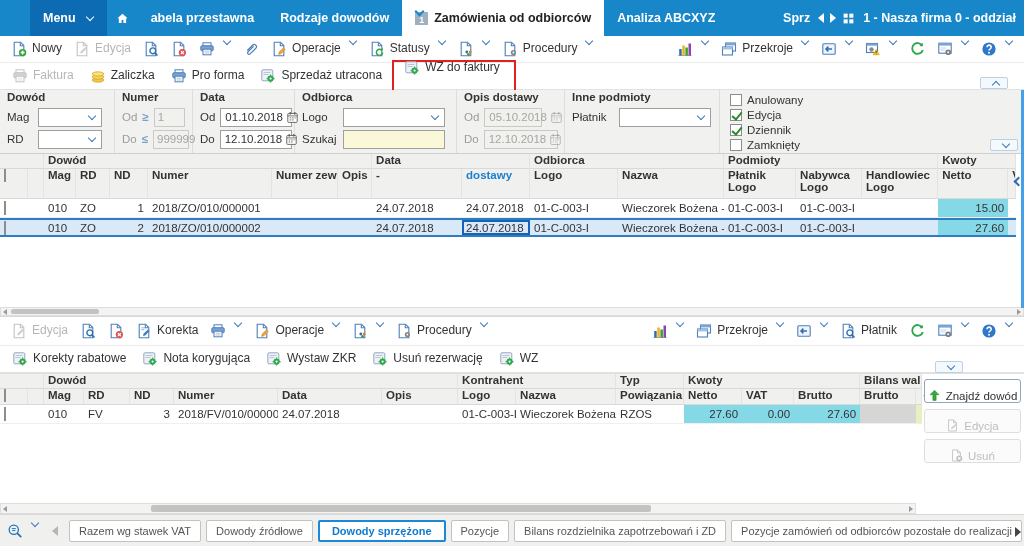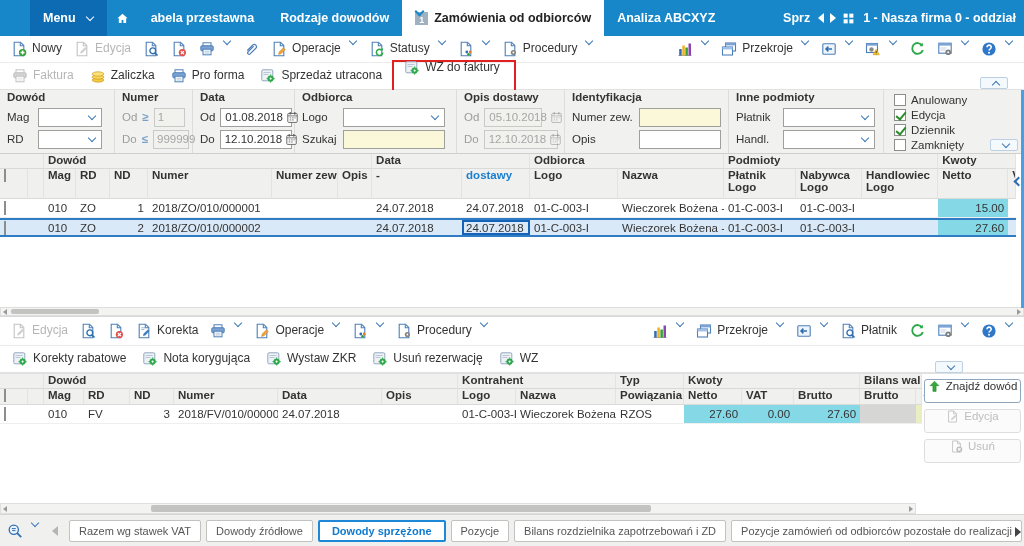--- a/index.html
+++ b/index.html
@@ -84,21 +84,21 @@
   .hscroll.up { height:9px; }
   .hscroll.low { height:11px; width:916px; }
   .hthumb { position:absolute; top:1px; height:5px; background:#c3c3c1; border-radius:2px; }
   .hscroll.low .hthumb { height:7px; }
   .sarr { position:absolute; top:1px; width:0; height:0; border-top:3px solid transparent; border-bottom:3px solid transparent; }
   .sarr.l { border-right:4px solid #9a9a9a; left:2px; }
   .sarr.r { border-left:4px solid #9a9a9a; right:2px; }
 
   
   .sidebtns { position:absolute; right:3px; top:5px; width:97px; display:flex; flex-direction:column; gap:6px; z-index:4; }
-  .sbtn { height:24px; border:1px solid #8fa6bd; background:#fff; border-radius:3px; display:flex; align-items:flex-start; justify-content:center; gap:5px; font-size:11.5px; }
+  .sbtn { height:24px; border:1px solid #8fa6bd; background:#fff; border-radius:3px; display:flex; align-items:flex-end; justify-content:center; gap:5px; font-size:11.5px; }
   .sbtn.disabled { color:#bdbdbd; border-color:#dedede; background:#fbfbfb; }
 
   
   .btabs { height:32px; background:#f0f0ef; border-top:1px solid #d6d6d4; display:flex; align-items:center; gap:5px; padding:0 5px; position:relative; overflow:hidden; }
   .btab { background:#fff; border:1px solid #c2c2c0; border-radius:2px; padding:4px 9px; font-size:11px; color:#555; white-space:nowrap; }
   .btab.active { color:#0f7bd0; font-weight:bold; border:2px solid #1d87d8; padding:3px 12px; }
   .btabs .endarrow { position:absolute; right:3px; top:12px; }
 </style>
 </head>
 <body>
@@ -464,21 +464,21 @@
         <div class="inp dis" style="width:36px">
           <span>999999</span>
         </div>
       </div>
   </div>
   <div class="fgroup" style="width:102px">
     <div class="ftitle">Data</div>
     <div class="frow">
         <span class="flab">Od</span>
         <div class="date" style="width:72px">
-          <span>01.08.2018</span>
+          <span>01.10.2018</span>
           <svg class="ic sm">
             <use href="#i-cal"></use>
           </svg>
         </div>
       </div>
     <div class="frow">
         <span class="flab">Do</span>
         <div class="date" style="width:72px">
           <span>12.10.2018</span>
           <svg class="ic sm">
@@ -514,41 +514,24 @@
     <div class="frow">
         <span class="flab dim">Do</span>
         <div class="date dis" style="width:74px">
           <span>12.10.2018</span>
           <svg class="ic sm dis">
             <use href="#i-cal"></use>
           </svg>
         </div>
       </div>
   </div>
-  <div class="fgroup" style="width:164px">
-    <div class="ftitle">Identyfikacja</div>
-    <div class="frow">
-        <span class="flab" style="width:62px">Numer zew.</span>
-        <div class="inp yellow" style="width:86px"></div>
-      </div>
-    <div class="frow">
-        <span class="flab" style="width:62px">Opis</span>
-        <div class="inp" style="width:86px"></div>
-      </div>
-  </div>
   <div class="fgroup" style="width:155px">
     <div class="ftitle">Inne podmioty</div>
     <div class="frow">
         <span class="flab" style="width:42px">Płatnik</span>
-        <div class="combo" style="width:92px">
-          <span class="cv"></span>
-        </div>
-      </div>
-    <div class="frow">
-        <span class="flab" style="width:42px">Handl.</span>
         <div class="combo" style="width:92px">
           <span class="cv"></span>
         </div>
       </div>
   </div>
   <div class="cbgroup">
     <div class="cbrow">
         <span class="cb"></span>
         <span>Anulowany</span>
       </div>

